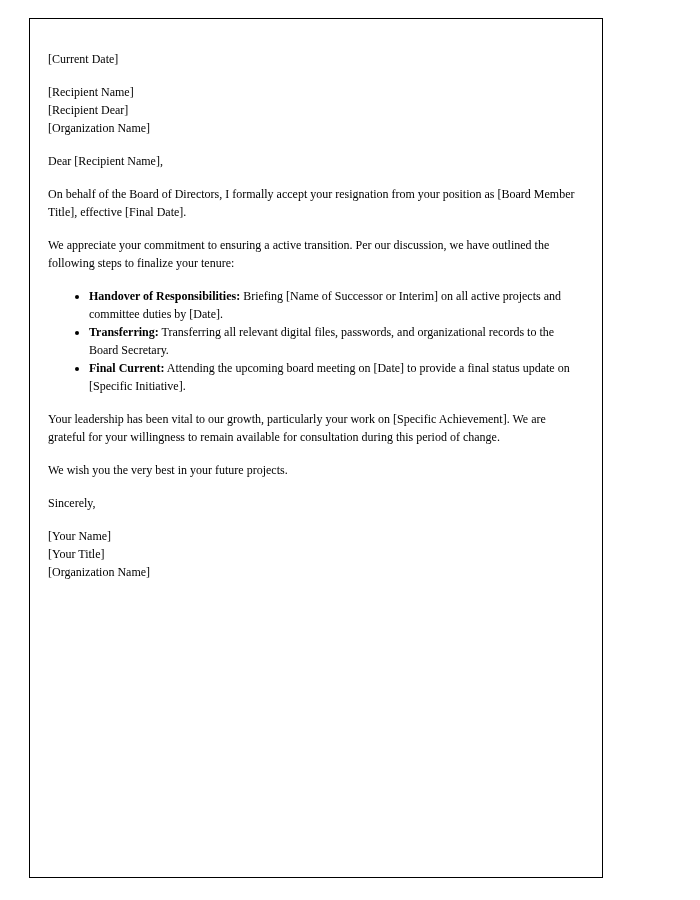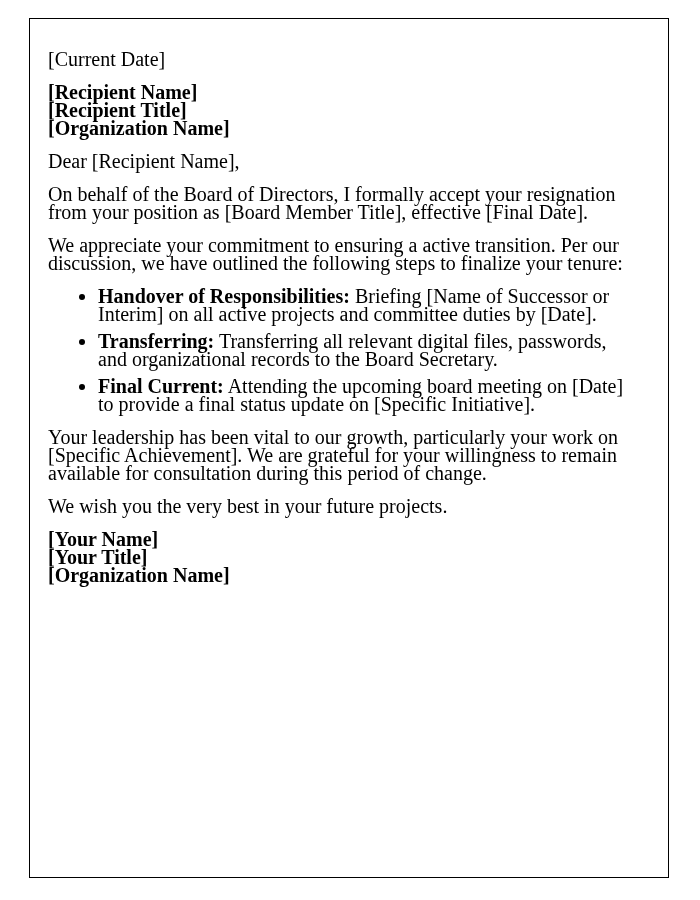--- a/index.html
+++ b/index.html
@@ -8,78 +8,78 @@
     background: #ffffff;
     width: 700px;
     height: 900px;
     font-family: "Liberation Serif", "DejaVu Serif", serif;
   }
   .page {
     box-sizing: border-box;
     position: absolute;
     left: 29px;
     top: 18px;
-    width: 640px;
+    width: 574px;
     height: 860px;
     border: 1px solid #000000;
     background: #ffffff;
     padding: 31px 26px 0 18px;
     color: #000000;
-    font-size: 20px;
+    font-size: 12px;
     line-height: 18px;
   }
   .para {
     margin: 0 0 15px 0;
   }
   .line {
     margin: 0;
-    font-weight: bold;
   }
   ul.steps {
     margin: 0 0 15px 0;
     padding: 0 0 0 41px;
     list-style: disc outside;
   }
   ul.steps li {
-    margin: 9px;
+    margin: 0;
     padding: 0;
   }
   .b {
     font-weight: bold;
   }
 </style>
 </head>
 <body>
 
 <div class="page">
 
   <p class="para">[Current Date]</p>
 
   <div class="para">
     <p class="line">[Recipient Name]</p>
-    <p class="line">[Recipient Title]</p>
+    <p class="line">[Recipient Dear]</p>
     <p class="line">[Organization Name]</p>
   </div>
 
   <p class="para">Dear [Recipient Name],</p>
 
   <p class="para">On behalf of the Board of Directors, I formally accept your resignation from your position as [Board Member Title], effective [Final Date].</p>
 
   <p class="para">We appreciate your commitment to ensuring a active transition. Per our discussion, we have outlined the following steps to finalize your tenure:</p>
 
   <ul class="steps">
     <li><span class="b">Handover of Responsibilities:</span><span> Briefing [Name of Successor or Interim] on all active projects and committee duties by [Date].</span></li>
     <li><span class="b">Transferring:</span><span> Transferring all relevant digital files, passwords, and organizational records to the Board Secretary.</span></li>
     <li><span class="b">Final Current:</span><span> Attending the upcoming board meeting on [Date] to provide a final status update on [Specific Initiative].</span></li>
   </ul>
 
   <p class="para">Your leadership has been vital to our growth, particularly your work on [Specific Achievement]. We are grateful for your willingness to remain available for consultation during this period of change.</p>
 
   <p class="para">We wish you the very best in your future projects.</p>
 
+  <p class="para">Sincerely,</p>
 
   <div class="para">
     <p class="line">[Your Name]</p>
     <p class="line">[Your Title]</p>
     <p class="line">[Organization Name]</p>
   </div>
 
 </div>
 
 </body></html>

